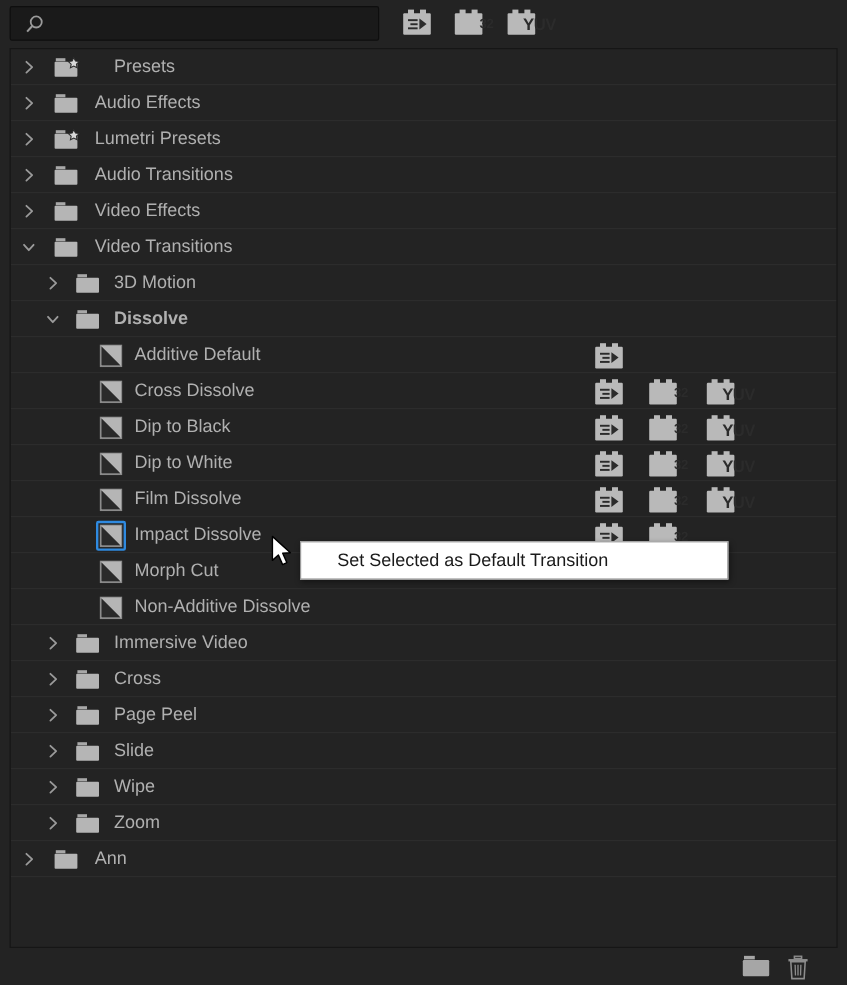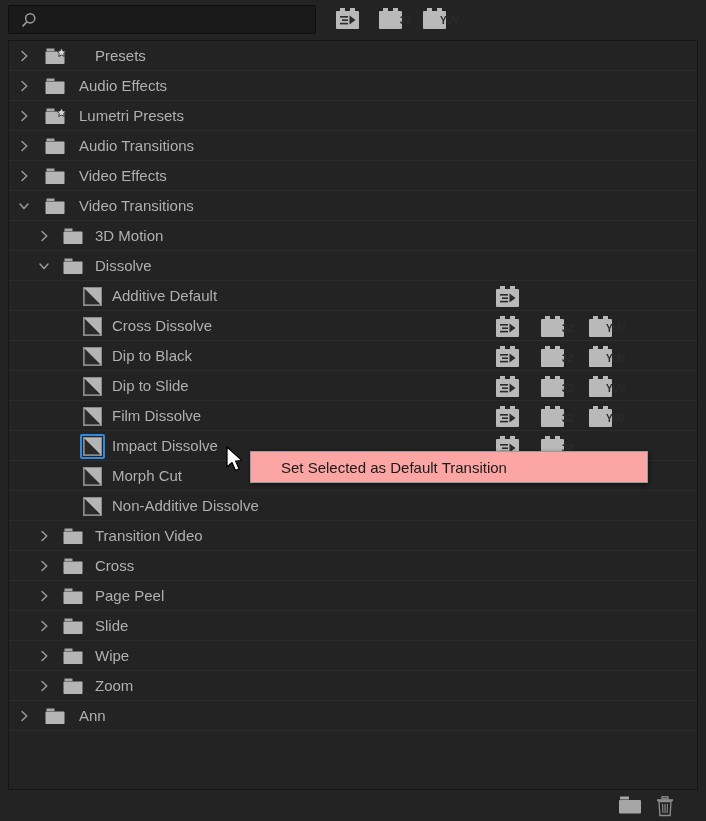--- a/index.html
+++ b/index.html
@@ -38,21 +38,21 @@
   .badge .notch { position: absolute; top: 0; width: 5px; height: 4px; background: #b9b9b9; }
   .badge .notch.n1 { left: 4px; }
   .badge .notch.n2 { left: 14px; }
   .badge .lbl {
     position: absolute; left: 0; top: 3px; width: 39px; height: 18px;
     display: flex; align-items: center; justify-content: center;
     color: #2b2b2b; font-size: 11px; font-weight: bold; letter-spacing: -0.3px;
     font-family: "Liberation Sans", sans-serif;
     padding-left: 14px;
   }
-  .badge .lbl.small { font-size: 10px; letter-spacing: -0.5px; }
+  .badge .lbl.small { font-size: 14px; letter-spacing: -0.5px; }
   .badge .accel { position: absolute; left: 0; top: 3px; width: 23px; height: 18px; }
 
   
   .tree-panel {
     position: absolute; left: 8px; top: 40px; width: 690px; height: 750px;
     background: #232323; border: 1px solid #161616; overflow: hidden;
   }
   .row {
     position: relative; height: 30px; width: 100%;
     border-bottom: 1px solid #2c2c2c;
@@ -75,22 +75,22 @@
     position: absolute; top: 3px; width: 25px; height: 25px;
     border: 2px solid #2f8ae0; border-radius: 2px;
   }
 
   
   .footer { position: absolute; left: 0; top: 790px; width: 706px; height: 31px; background: #232323; }
   .footer-ico { position: absolute; top: 6px; }
 
   
   .ctx-menu {
-    position: absolute; left: 250px; top: 451px; width: 398px; height: 32px;
-    background: #fca5a5; border: 1px solid #9a9a9a;
+    position: absolute; left: 250px; top: 451px; width: 357px; height: 32px;
+    background: #ffffff; border: 1px solid #9a9a9a;
     box-shadow: 1px 2px 5px rgba(0,0,0,0.45);
   }
   .ctx-item {
     position: absolute; left: 30px; top: 0; height: 30px;
     display: flex; align-items: center;
     color: #1a1a1a; font-size: 15px; font-family: "Liberation Sans", sans-serif;
   }
   .cursor { position: absolute; left: 226px; top: 446px; width: 20px; height: 28px; }
 </style>
 </head>
@@ -213,21 +213,21 @@
         <span class="row-label" style="left: 86px;">3D Motion</span>
       </div>
       <div class="row">
         <span class="twisty" style="left: 28px;"><svg width="14" height="14" viewBox="0 0 14 14">
             <polyline points="3,5 7,9.5 11,5" fill="none" stroke="#9a9a9a" stroke-width="1.5" stroke-linecap="round" stroke-linejoin="round"></polyline>
           </svg></span>
         <span class="folder-ico" style="left: 54px;"><svg width="22" height="17" viewBox="0 0 22 17">
             <rect x="1.5" y="0.5" width="8" height="2.6" fill="#a8a8a8"></rect>
             <rect x="0.5" y="3.4" width="19" height="12.6" rx="0.8" fill="#b5b5b5"></rect>
           </svg></span>
-        <span class="row-label" style="left: 86px;">Dissolve</span>
+        <span class="row-label" style="left: 86px; font-weight: bold;">Dissolve</span>
       </div>
       <div class="row">
         <span class="trans-ico" style="left: 74px;"><svg width="19" height="19" viewBox="0 0 19 19">
             <rect x="0.5" y="0.5" width="18" height="18" fill="#b5b5b5" stroke="#8a8a8a" stroke-width="1"></rect>
             <polygon points="1.5,17.5 1.5,1.5 17.5,17.5" fill="#2a2a2a"></polygon>
           </svg></span>
         <span class="row-label" style="left: 103px;">Additive Default</span>
         <span class="row-badges">
           <span class="badge b0">
             <span class="notch n1"></span>
@@ -304,21 +304,21 @@
             <span class="chip"></span>
             <span class="lbl small">YUV</span>
           </span>
         </span>
       </div>
       <div class="row">
         <span class="trans-ico" style="left: 74px;"><svg width="19" height="19" viewBox="0 0 19 19">
             <rect x="0.5" y="0.5" width="18" height="18" fill="#b5b5b5" stroke="#8a8a8a" stroke-width="1"></rect>
             <polygon points="1.5,17.5 1.5,1.5 17.5,17.5" fill="#2a2a2a"></polygon>
           </svg></span>
-        <span class="row-label" style="left: 103px;">Dip to Slide</span>
+        <span class="row-label" style="left: 103px;">Dip to White</span>
         <span class="row-badges">
           <span class="badge b0">
             <span class="notch n1"></span>
             <span class="notch n2"></span>
             <span class="chip"></span>
             <span class="accel"><svg width="23" height="18" viewBox="0 0 23 18">
                 <rect x="4" y="5" width="8" height="1.6" fill="#2b2b2b"></rect>
                 <rect x="6" y="8.4" width="6" height="1.6" fill="#2b2b2b"></rect>
                 <rect x="4" y="11.8" width="8" height="1.6" fill="#2b2b2b"></rect>
                 <polygon points="13.5,4.5 19.5,9 13.5,13.5" fill="#2b2b2b"></polygon>
@@ -412,21 +412,21 @@
         <span class="row-label" style="left: 103px;">Non-Additive Dissolve</span>
       </div>
       <div class="row">
         <span class="twisty" style="left: 28px;"><svg width="14" height="14" viewBox="0 0 14 14">
             <polyline points="5,2.5 9.8,7 5,11.5" fill="none" stroke="#9a9a9a" stroke-width="1.5" stroke-linecap="round" stroke-linejoin="round"></polyline>
           </svg></span>
         <span class="folder-ico" style="left: 54px;"><svg width="22" height="17" viewBox="0 0 22 17">
             <rect x="1.5" y="0.5" width="8" height="2.6" fill="#a8a8a8"></rect>
             <rect x="0.5" y="3.4" width="19" height="12.6" rx="0.8" fill="#b5b5b5"></rect>
           </svg></span>
-        <span class="row-label" style="left: 86px;">Transition Video</span>
+        <span class="row-label" style="left: 86px;">Immersive Video</span>
       </div>
       <div class="row">
         <span class="twisty" style="left: 28px;"><svg width="14" height="14" viewBox="0 0 14 14">
             <polyline points="5,2.5 9.8,7 5,11.5" fill="none" stroke="#9a9a9a" stroke-width="1.5" stroke-linecap="round" stroke-linejoin="round"></polyline>
           </svg></span>
         <span class="folder-ico" style="left: 54px;"><svg width="22" height="17" viewBox="0 0 22 17">
             <rect x="1.5" y="0.5" width="8" height="2.6" fill="#a8a8a8"></rect>
             <rect x="0.5" y="3.4" width="19" height="12.6" rx="0.8" fill="#b5b5b5"></rect>
           </svg></span>
         <span class="row-label" style="left: 86px;">Cross</span>

